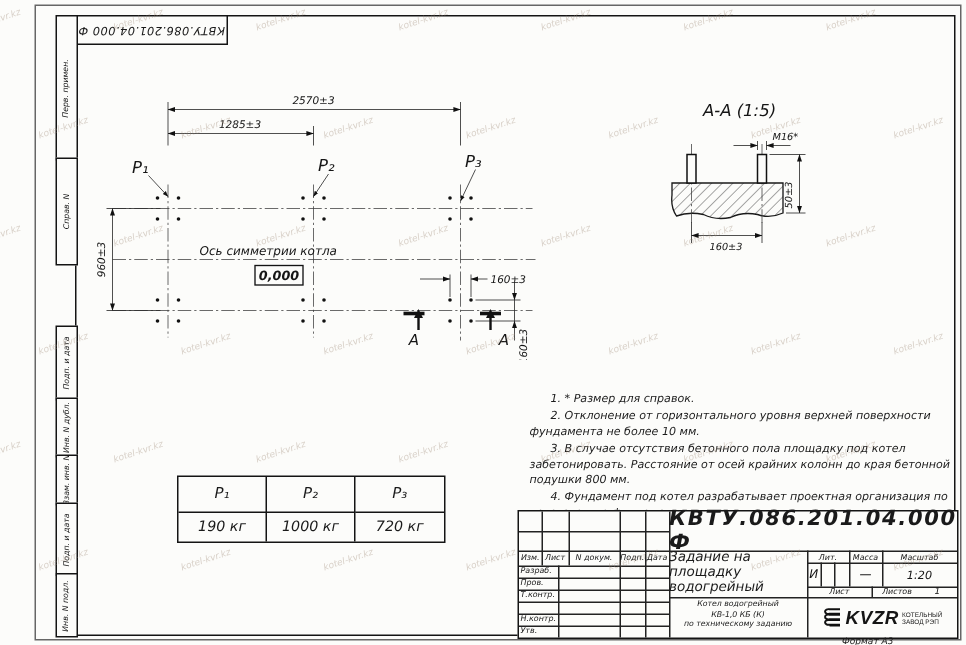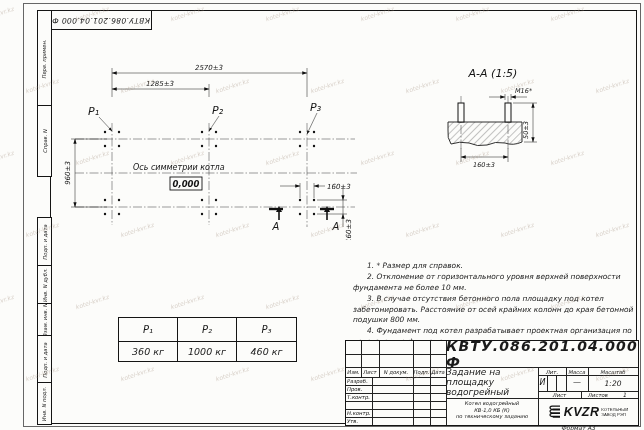--- a/index.html
+++ b/index.html
@@ -223,23 +223,23 @@
     <p>1. * Размер для справок.</p>
     <p>2. Отклонение от горизонтального уровня верхней поверхности фундамента не более 10 мм.</p>
     <p>3. В случае отсутствия бетонного пола площадку под котел забетонировать. Расстояние от осей крайних колонн до края бетонной подушки 800 мм.</p>
     <p>4. Фундамент под котел разрабатывает проектная организация по нагрузкам на фундамент.</p>
   </div>
 
   <div class="ltable">
     <div class="c hd">P₁</div>
     <div class="c hd">P₂</div>
     <div class="c hd last">P₃</div>
-    <div class="c vl2 bot">360 кг</div>
+    <div class="c vl2 bot">190 кг</div>
     <div class="c vl2 bot">1000 кг</div>
-    <div class="c vl2 bot last">460 кг</div>
+    <div class="c vl2 bot last">720 кг</div>
   </div>
 
   <div class="tb">
 
     <div class="vl" style="left:100px;top:0;height:84px;"></div>
     <div class="vl" style="left:15px;top:0;height:36px;"></div>
     <div class="vl" style="left:33px;top:0;height:36px;"></div>
     <div class="vl" style="left:67px;top:0;height:84px;"></div>
     <div class="vl" style="left:84px;top:0;height:84px;"></div>
     <div class="vl" style="left:26px;top:36px;height:48px;"></div>

